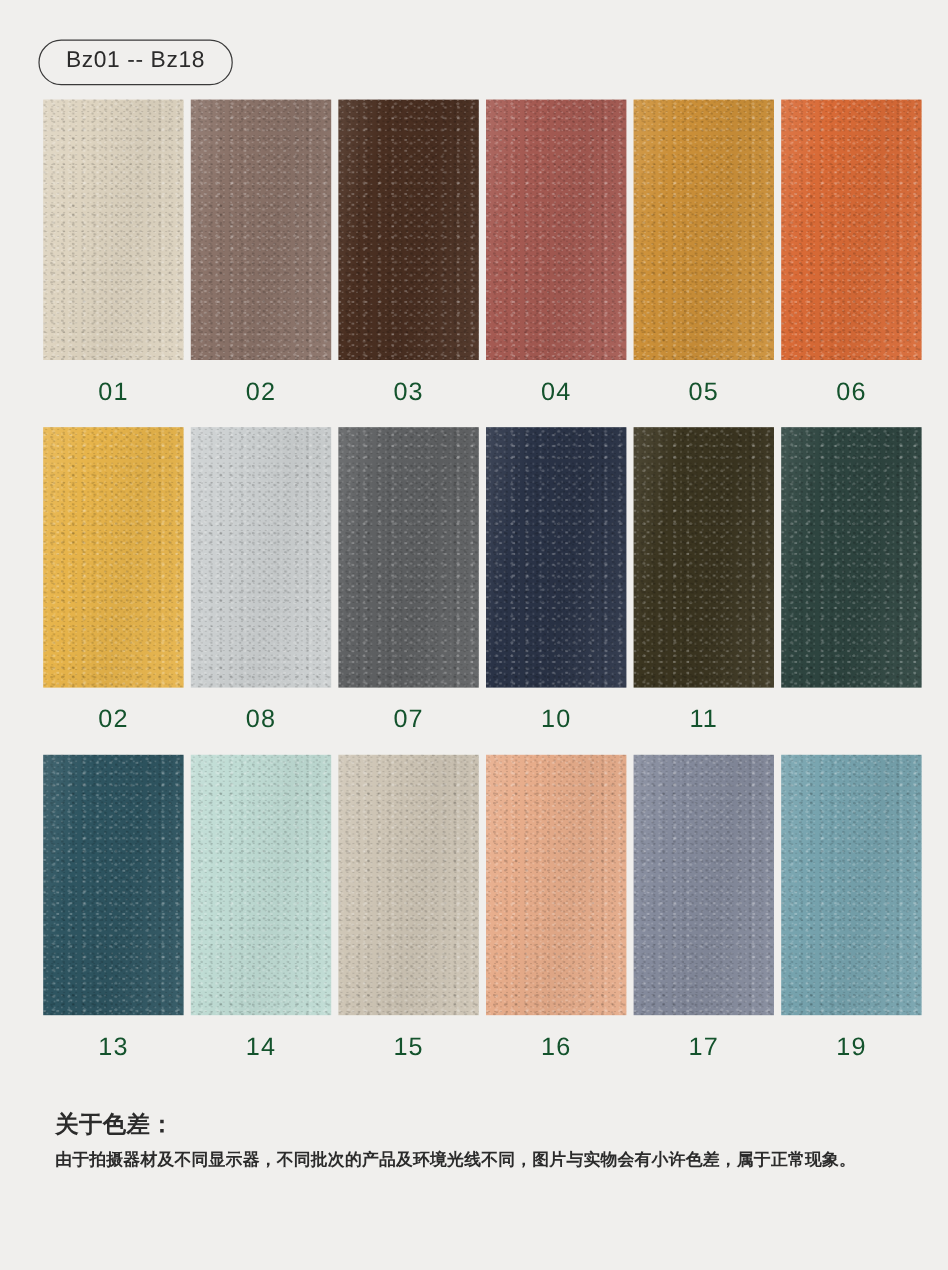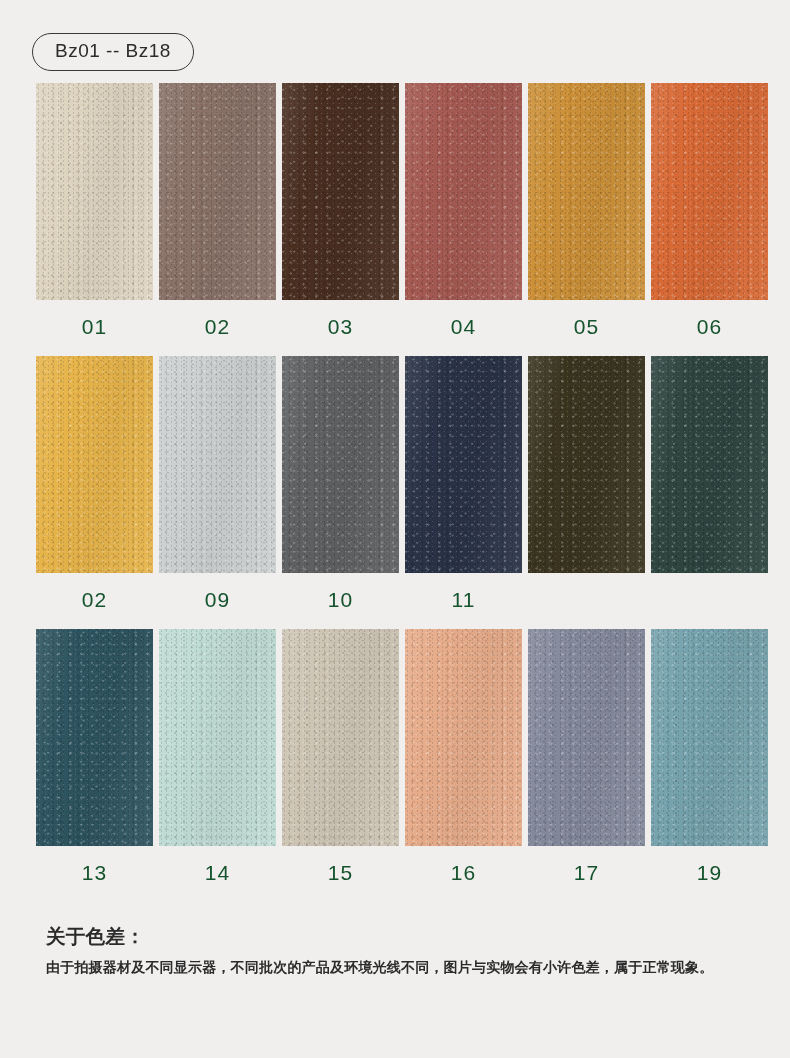--- a/index.html
+++ b/index.html
@@ -187,21 +187,22 @@
         </div>
         <div class="swatch-cell">
           <div class="swatch" style="background-color: rgb(59, 53, 32);"></div>
         </div>
         <div class="swatch-cell">
           <div class="swatch" style="background-color: rgb(46, 69, 64);"></div>
         </div>
       </div>
       <div class="label-row">
         <div class="label-cell">02</div>
-        <div class="label-cell">09</div>
+        <div class="label-cell">08</div>
+        <div class="label-cell">07</div>
         <div class="label-cell">10</div>
         <div class="label-cell">11</div>
       </div>
       <div class="swatch-row">
         <div class="swatch-cell">
           <div class="swatch" style="background-color: rgb(46, 85, 97);"></div>
         </div>
         <div class="swatch-cell">
           <div class="swatch" style="background-color: rgb(191, 220, 212);"></div>
         </div>

